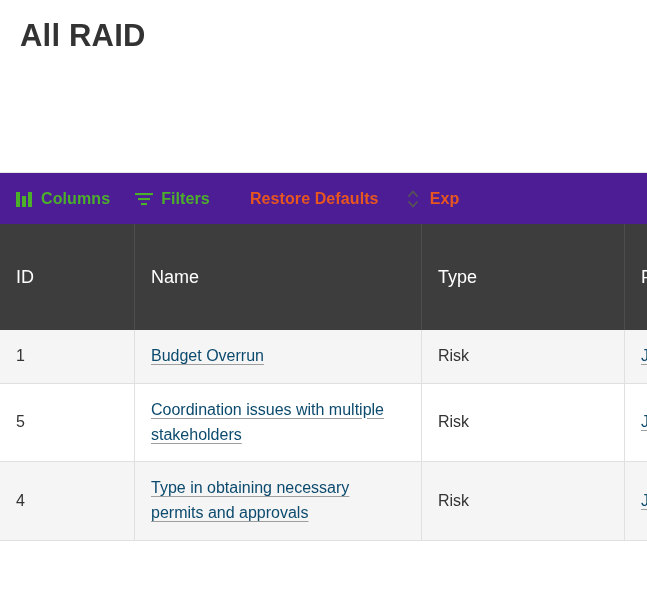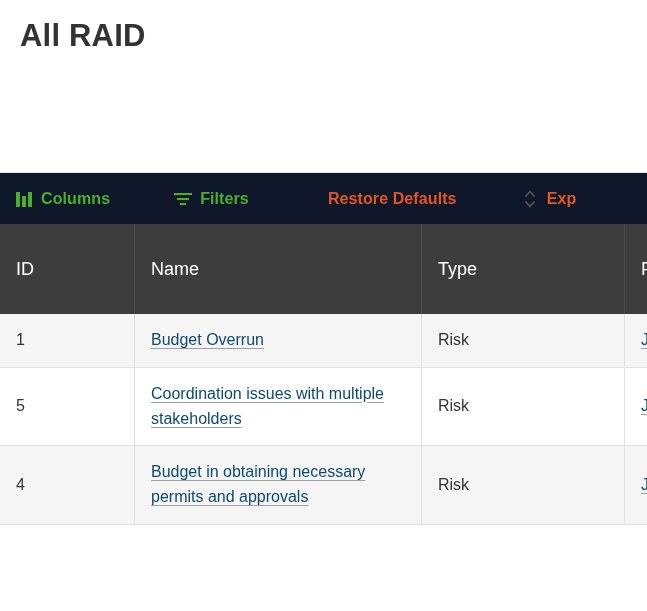--- a/index.html
+++ b/index.html
@@ -27,27 +27,26 @@
     font-weight: bold;
     color: #333333;
     letter-spacing: 0.2px;
   }
   .toolbar {
     position: absolute;
     left: 0;
     top: 172px;
     width: 647px;
     height: 52px;
-    background: #0f172a;
+    background: #4c1d95;
     border-top: 1px solid #e8e8e8;
     display: flex;
     align-items: center;
     overflow: hidden;
     white-space: nowrap;
-    gap: 39px;
   }
   .tb-btn {
     display: inline-flex;
     align-items: center;
     height: 34px;
     padding: 0 10px;
     margin-left: 4px;
     font-size: 16px;
     font-weight: bold;
     color: #4caf2a;
@@ -101,21 +100,21 @@
     width: 800px;
     font-size: 16px;
   }
   table.grid thead th {
     background: #3d3d3d;
     color: #ffffff;
     font-weight: normal;
     font-size: 18px;
     text-align: left;
     height: 74px;
-    padding: 8px 16px;
+    padding: 16px 16px;
     border-right: 1px solid #4e4e4e;
     vertical-align: middle;
   }
   table.grid tbody td {
     color: #333333;
     font-size: 16px;
     padding: 14px 16px;
     border-right: 1px solid #e0e0e0;
     border-bottom: 1px solid #e0e0e0;
     vertical-align: middle;
@@ -204,21 +203,21 @@
           <td class="col-proj"><span class="cell-link">JFK Airport - Terminal</span></td>
         </tr>
         <tr class="plain">
           <td class="col-id">5</td>
           <td class="col-name"><span class="cell-link">Coordination issues with multiple stakeholders</span></td>
           <td class="col-type">Risk</td>
           <td class="col-proj"><span class="cell-link">JFK Airport - Terminal</span></td>
         </tr>
         <tr class="alt">
           <td class="col-id">4</td>
-          <td class="col-name"><span class="cell-link">Budget in obtaining necessary permits and approvals</span></td>
+          <td class="col-name"><span class="cell-link">Type in obtaining necessary permits and approvals</span></td>
           <td class="col-type">Risk</td>
           <td class="col-proj"><span class="cell-link">JFK Airport - Terminal</span></td>
         </tr>
       </tbody>
     </table>
   </div>
 
 </div>
 
 </body></html>

